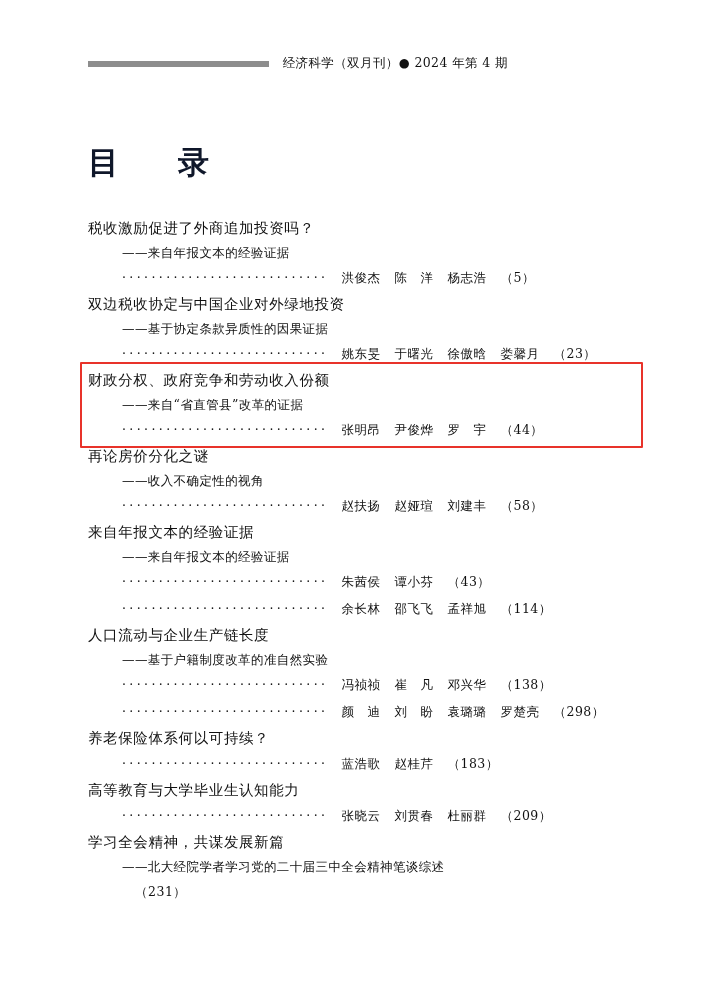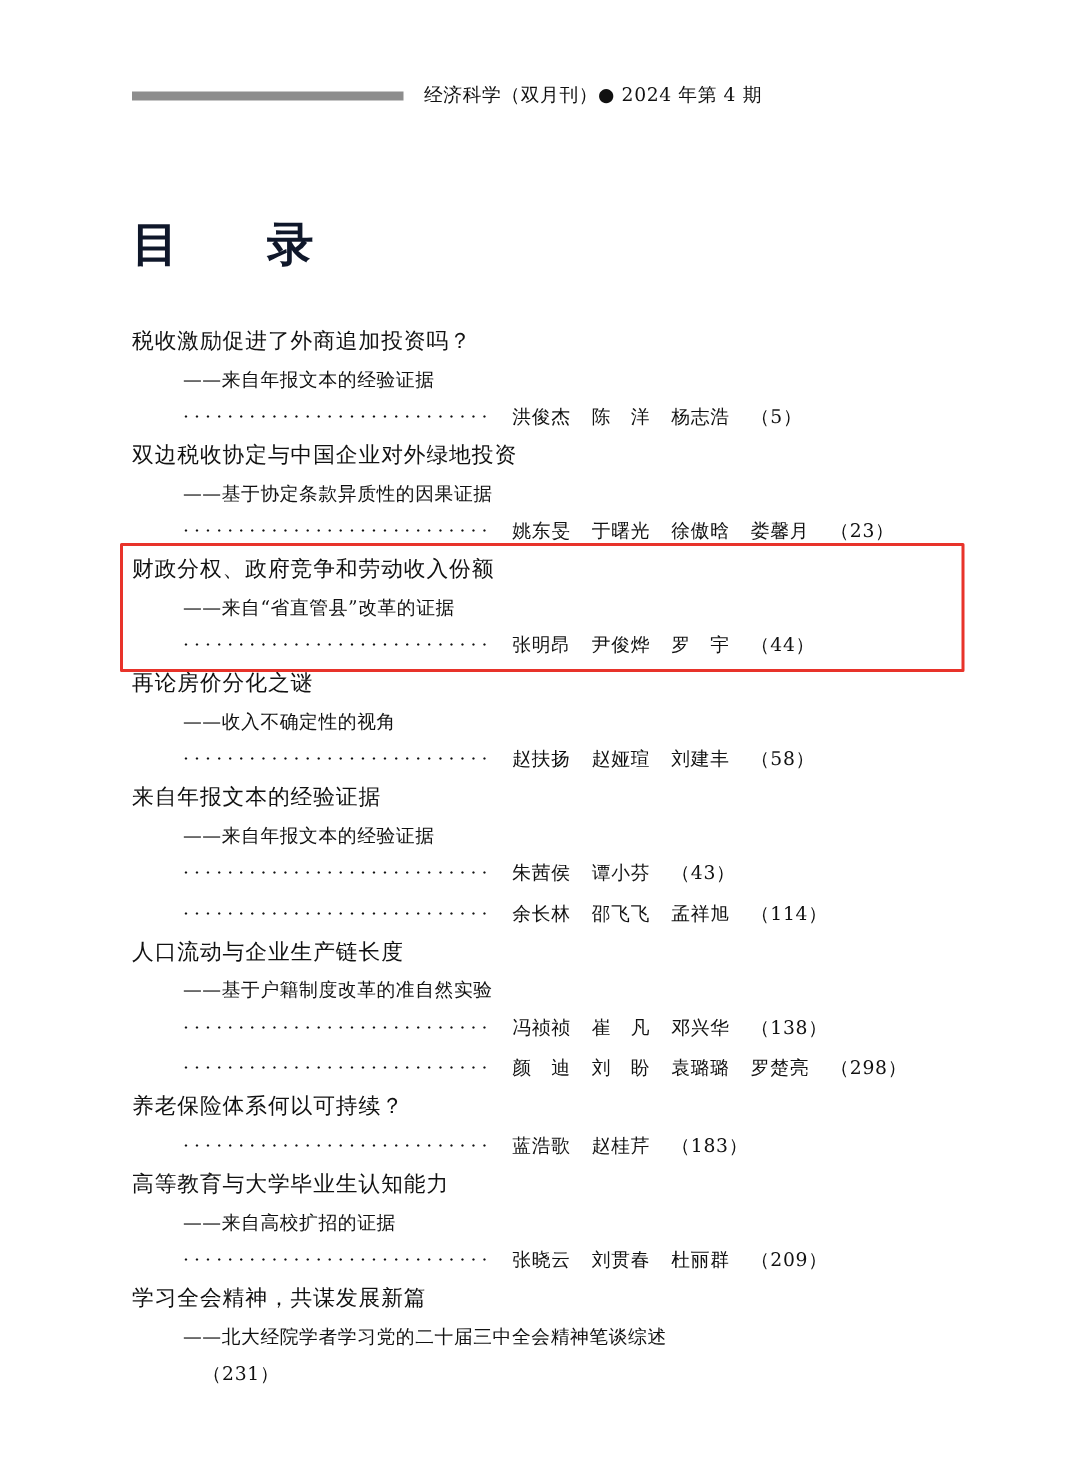--- a/index.html
+++ b/index.html
@@ -172,21 +172,20 @@
       </div>
       <div class="entry">
         <div class="entry-authors"><span class="leader">····························</span> <span class="auth-name">颜　迪</span><span class="auth-name">刘　盼</span><span class="auth-name">袁璐璐</span><span class="auth-name">罗楚亮</span><span class="page-no">（298）</span></div>
       </div>
       <div class="entry">
         <div class="entry-title">养老保险体系何以可持续？</div>
         <div class="entry-authors"><span class="leader">····························</span> <span class="auth-name">蓝浩歌</span><span class="auth-name">赵桂芹</span><span class="page-no">（183）</span></div>
       </div>
       <div class="entry">
         <div class="entry-title">高等教育与大学毕业生认知能力</div>
-        <div class="entry-sub">——来自高校扩招的证据</div>
         <div class="entry-authors"><span class="leader">····························</span> <span class="auth-name">张晓云</span><span class="auth-name">刘贯春</span><span class="auth-name">杜丽群</span><span class="page-no">（209）</span></div>
       </div>
       <div class="entry">
         <div class="entry-title">学习全会精神，共谋发展新篇</div>
         <div class="entry-sub">——北大经院学者学习党的二十届三中全会精神笔谈综述</div>
         <div class="entry-authors"> <span class="page-no">（231）</span></div>
       </div>
     </div>
 
   <div class="highlight-box" style="top: 362px; height: 82px;"></div>

